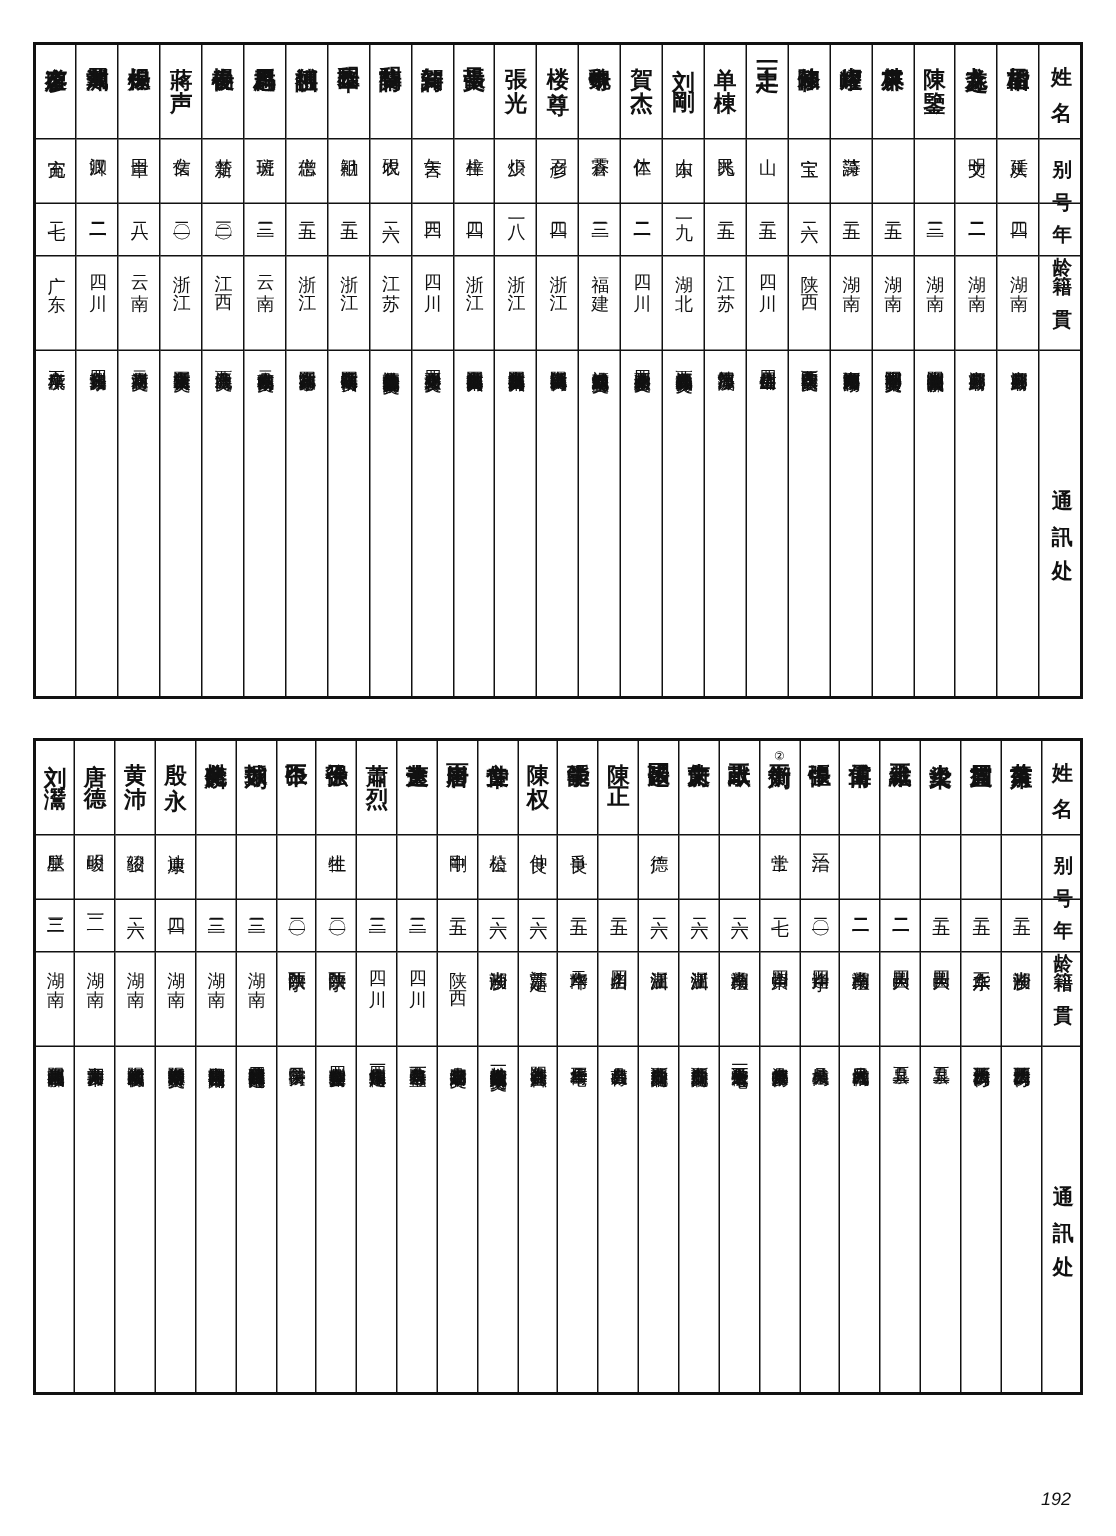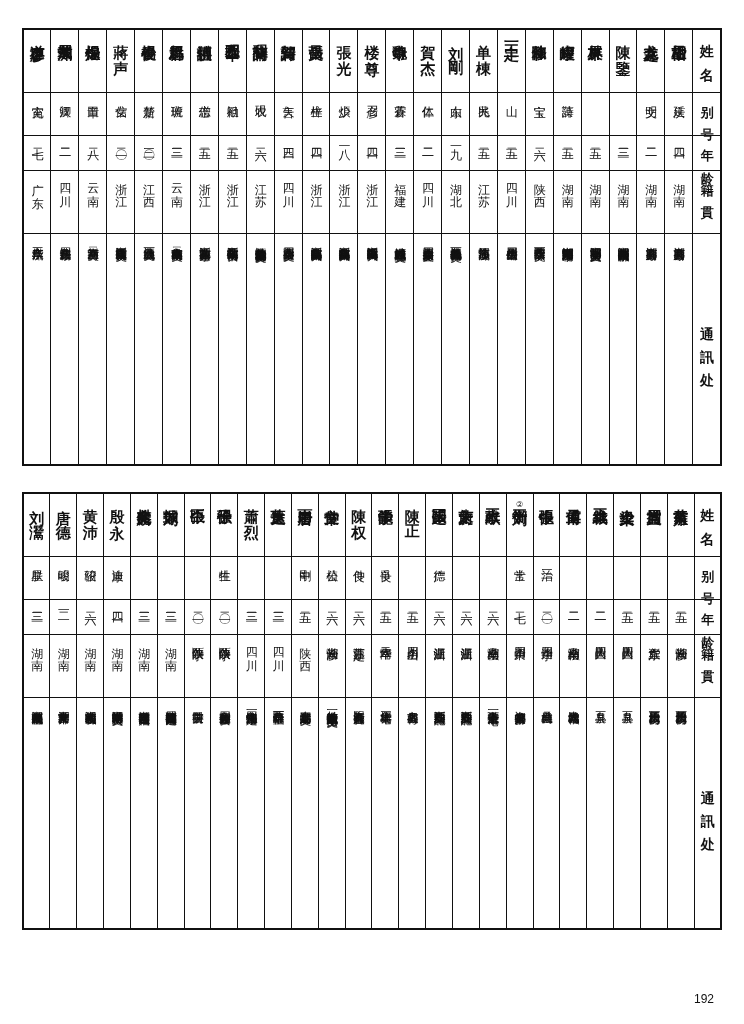--- a/index.html
+++ b/index.html
@@ -72,20 +72,21 @@
 
   .block-gap { height: 26px; }
 
   .page-number {
     position: absolute;
     right: 30px;
     bottom: 18px;
     font-size: 12px;
     color: #111;
     font-family: "Liberation Sans", sans-serif;
+    font-style: italic;
   }
   .sup {
     font-size: 8px;
     vertical-align: super;
   }
 </style>
 </head>
 <body>
 
 <div class="page">

